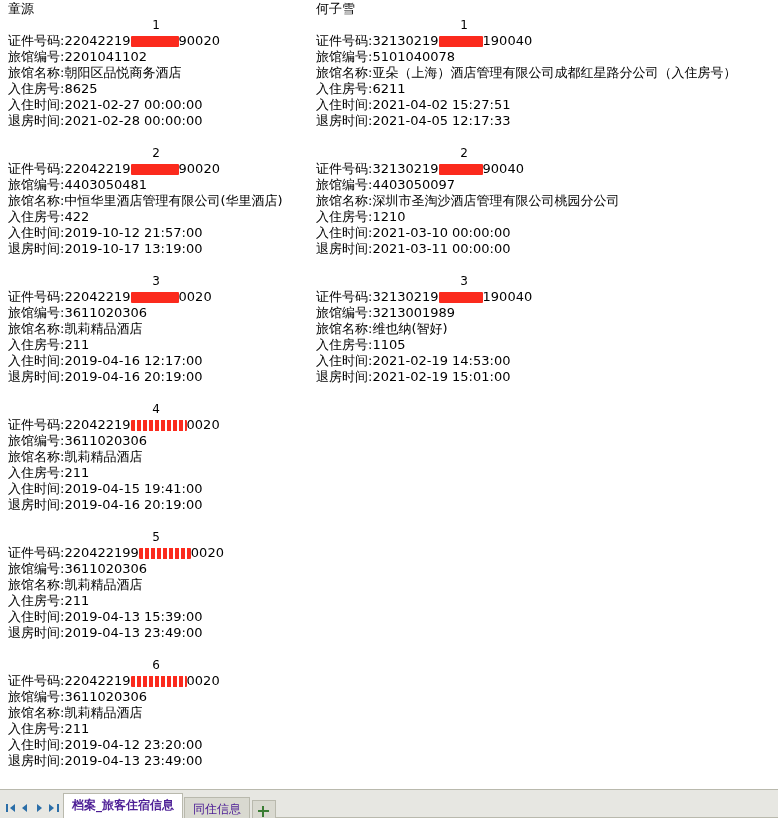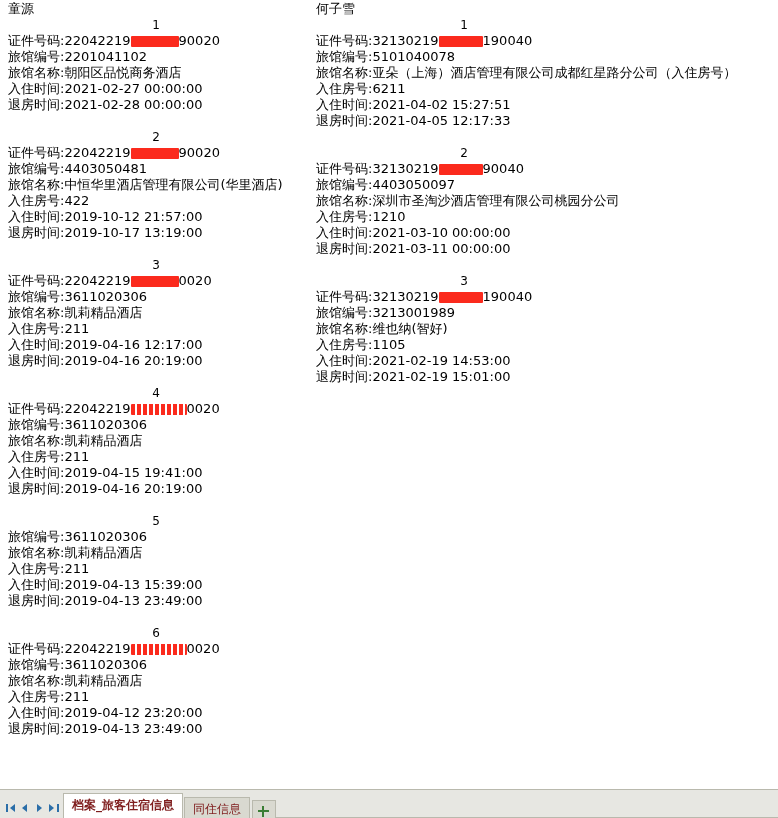--- a/index.html
+++ b/index.html
@@ -125,21 +125,21 @@
     height: 24px;
   }
   .tab {
     font-size: 12px;
     line-height: 20px;
     padding: 1px 8px 2px 8px;
     border: 1px solid #b9b9ad;
     border-bottom: none;
     margin-right: 1px;
     background: #d9d9d0;
-    color: #7f1d1d;
+    color: #4c1d95;
     white-space: nowrap;
     position: relative;
     top: 3px;
   }
   .tab.active {
     background: #ffffff;
     font-weight: bold;
     top: 1px;
     padding-bottom: 4px;
   }
@@ -171,20 +171,21 @@
 <div class="sheet">
 
   <div class="col col-left">
     <div class="col-name">童源</div>
 
     <div class="record">
       <div class="rec-index">1</div>
       <div class="line"><span>证件号码:</span><span>22042219</span><span class="redact" style="width:48px"></span><span>90020</span></div>
       <div class="line"><span>旅馆编号:</span><span>2201041102</span></div>
       <div class="line"><span>旅馆名称:</span><span>朝阳区品悦商务酒店</span></div>
+      <div class="line"><span>入住房号:</span><span>8625</span></div>
       <div class="line"><span>入住时间:</span><span>2021-02-27 00:00:00</span></div>
       <div class="line"><span>退房时间:</span><span>2021-02-28 00:00:00</span></div>
     </div>
     <div class="blank"></div>
 
     <div class="record">
       <div class="rec-index">2</div>
       <div class="line"><span>证件号码:</span><span>22042219</span><span class="redact" style="width:48px"></span><span>90020</span></div>
       <div class="line"><span>旅馆编号:</span><span>4403050481</span></div>
       <div class="line"><span>旅馆名称:</span><span>中恒华里酒店管理有限公司(华里酒店)</span></div>
@@ -211,20 +212,21 @@
       <div class="line"><span>旅馆编号:</span><span>3611020306</span></div>
       <div class="line"><span>旅馆名称:</span><span>凯莉精品酒店</span></div>
       <div class="line"><span>入住房号:</span><span>211</span></div>
       <div class="line"><span>入住时间:</span><span>2019-04-15 19:41:00</span></div>
       <div class="line"><span>退房时间:</span><span>2019-04-16 20:19:00</span></div>
     </div>
     <div class="blank"></div>
 
     <div class="record">
       <div class="rec-index">5</div>
+      <div class="line"><span>证件号码:</span><span>220422199</span><span class="redact dash" style="width:52px"></span><span>0020</span></div>
       <div class="line"><span>旅馆编号:</span><span>3611020306</span></div>
       <div class="line"><span>旅馆名称:</span><span>凯莉精品酒店</span></div>
       <div class="line"><span>入住房号:</span><span>211</span></div>
       <div class="line"><span>入住时间:</span><span>2019-04-13 15:39:00</span></div>
       <div class="line"><span>退房时间:</span><span>2019-04-13 23:49:00</span></div>
     </div>
     <div class="blank"></div>
 
     <div class="record">
       <div class="rec-index">6</div>

